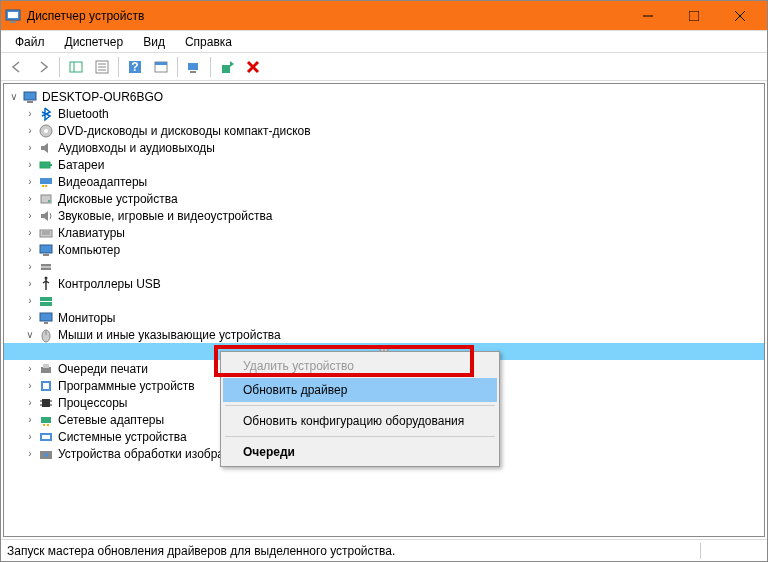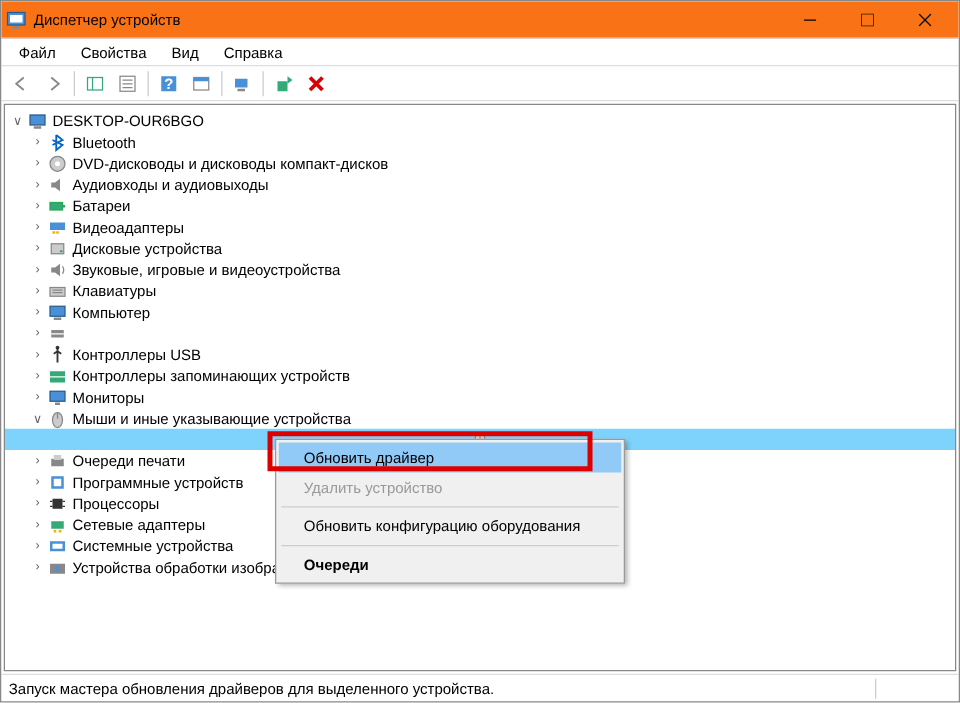--- a/index.html
+++ b/index.html
@@ -57,21 +57,21 @@
         <svg width="10" height="10">
           <line x1="0" y1="0" x2="10" y2="10" stroke="#000"></line>
           <line x1="10" y1="0" x2="0" y2="10" stroke="#000"></line>
         </svg>
       </div>
   </div>
 </div>
 
 <div class="menubar">
   <div class="menu-item">Файл</div>
-  <div class="menu-item">Свойства</div>
+  <div class="menu-item">Диспетчер</div>
   <div class="menu-item">Вид</div>
   <div class="menu-item">Справка</div>
 </div>
 
 <div class="toolbar">
   <div class="tool-btn">
       <svg width="16" height="16">
         <path d="M10 3 L4 8 L10 13" fill="none" stroke="#888" stroke-width="1.5"></path>
       </svg>
     </div>
@@ -263,21 +263,20 @@
     </div>
   <div class="tree-row">
       <span class="tree-indent" style="width:16px"></span>
       <span class="tree-toggle">›</span>
       <span class="tree-icon">
         <svg width="16" height="16">
           <rect x="2" y="4" width="12" height="4" fill="#3a7"></rect>
           <rect x="2" y="9" width="12" height="4" fill="#3a7"></rect>
         </svg>
       </span>
-      <span>Контроллеры запоминающих устройств</span>
     </div>
   <div class="tree-row">
       <span class="tree-indent" style="width:16px"></span>
       <span class="tree-toggle">›</span>
       <span class="tree-icon">
         <svg width="16" height="16">
           <rect x="2" y="3" width="12" height="8" fill="#4a90d9" stroke="#2a5a8a"></rect>
           <rect x="6" y="12" width="4" height="2" fill="#888"></rect>
         </svg>
       </span>
@@ -369,22 +368,22 @@
       <span class="tree-icon">
         <svg width="16" height="16">
           <rect x="2" y="5" width="12" height="8" fill="#888"></rect>
           <circle cx="8" cy="9" r="2" fill="#4a90d9"></circle>
         </svg>
       </span>
       <span>Устройства обработки изображений</span>
     </div>
 
   <div class="context-menu" style="left:216px; top:267px;">
+    <div class="ctx-item disabled">Удалить устройство</div>
     <div class="ctx-item highlighted">Обновить драйвер</div>
-    <div class="ctx-item disabled">Удалить устройство</div>
     <div class="ctx-sep"></div>
     <div class="ctx-item">Обновить конфигурацию оборудования</div>
     <div class="ctx-sep"></div>
     <div class="ctx-item bold">Очереди</div>
   </div>
 
   <div class="highlight-box" style="left:210px; top:261px; width:260px; height:32px;"></div>
 </div>
 
 <div class="statusbar">

